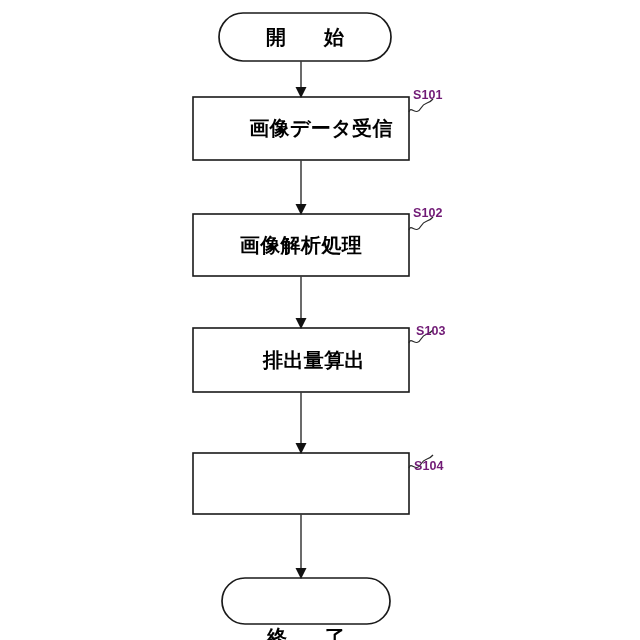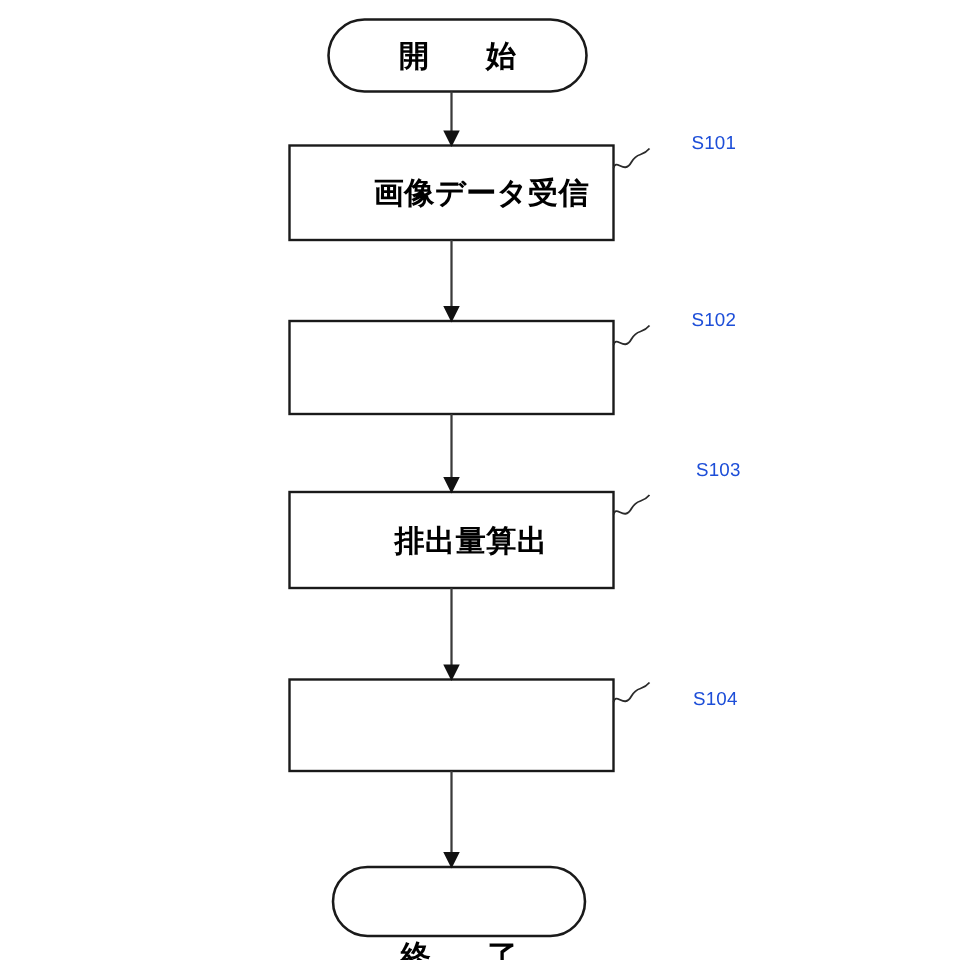--- a/index.html
+++ b/index.html
@@ -63,25 +63,24 @@
   }
   .node-label.term {
     letter-spacing: 0.45em;
     text-indent: 0.45em;
     font-size: 20px;
   }
   .step-tag {
     position: absolute;
     font-family: "Liberation Sans", sans-serif;
     font-size: 12.5px;
-    font-weight: 400;
-    color: #1d4ed8;
+    font-weight: 700;
+    color: #701a75;
     letter-spacing: 0.01em;
     white-space: nowrap;
-    margin-left: 48px;
   }
 </style>
 </head>
 <body>
 
 <div id="canvas">
 
   <svg class="flow-svg" viewBox="0 0 640 640">
 
     <rect class="node-shape-term" x="219" y="13" width="172" height="48" rx="24" ry="24"></rect>
@@ -125,27 +124,28 @@
     <path class="leader-squiggle" d="M 409,230 C 411,223 416,235 421,226 C 425,219 428,223 433,217"></path>
     <path class="leader-squiggle" d="M 409,343 C 411,336 416,348 421,339 C 425,332 428,336 433,330"></path>
     <path class="leader-squiggle" d="M 409,468 C 411,461 416,473 421,464 C 425,457 428,461 433,455"></path>
 
   </svg>
 
   <div class="node-label term" style="left:219px; top:13px; width:172px; height:48px;">開　始</div>
 
   <div class="node-label" style="left:193px; top:97px; width:256px; height:63px;">画像データ受信</div>
 
+  <div class="node-label" style="left:193px; top:214px; width:216px; height:62px;">画像解析処理</div>
 
   <div class="node-label" style="left:206px; top:328px; width:216px; height:64px;">排出量算出</div>
 
 
   <div class="node-label term" style="left:222px; top:578px; width:168px; height:46px;margin-top:36px;">終　了</div>
 
   <div class="step-tag" style="left:413px; top:88px;">S101</div>
 
   <div class="step-tag" style="left:413px; top:206px;">S102</div>
 
-  <div class="step-tag" style="left:416px; top:306px;">S103</div>
+  <div class="step-tag" style="left:416px; top:324px;">S103</div>
 
   <div class="step-tag" style="left:414px; top:459px;">S104</div>
 
 </div>
 
 </body></html>

